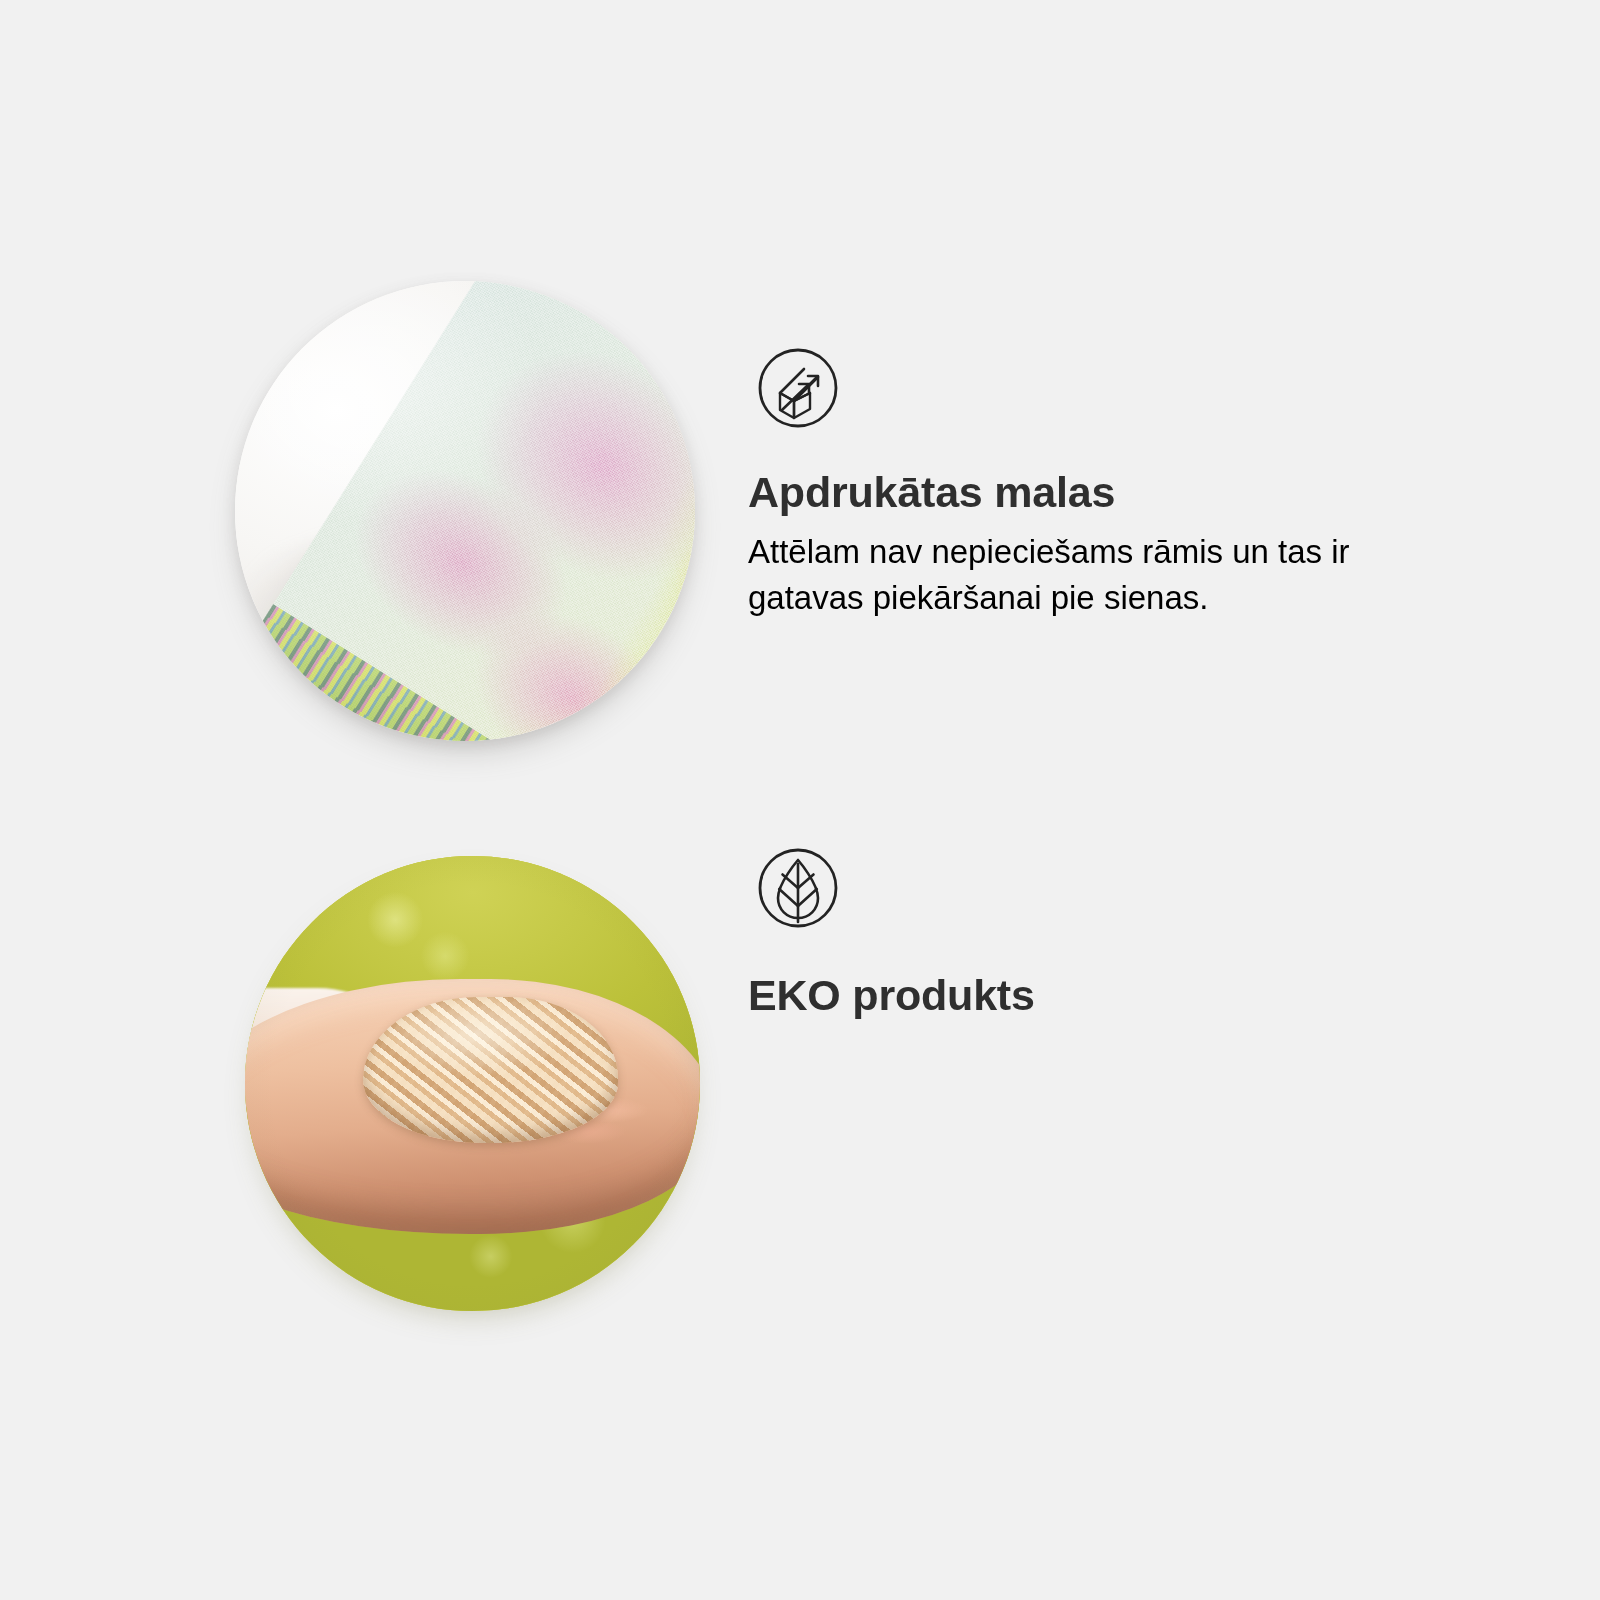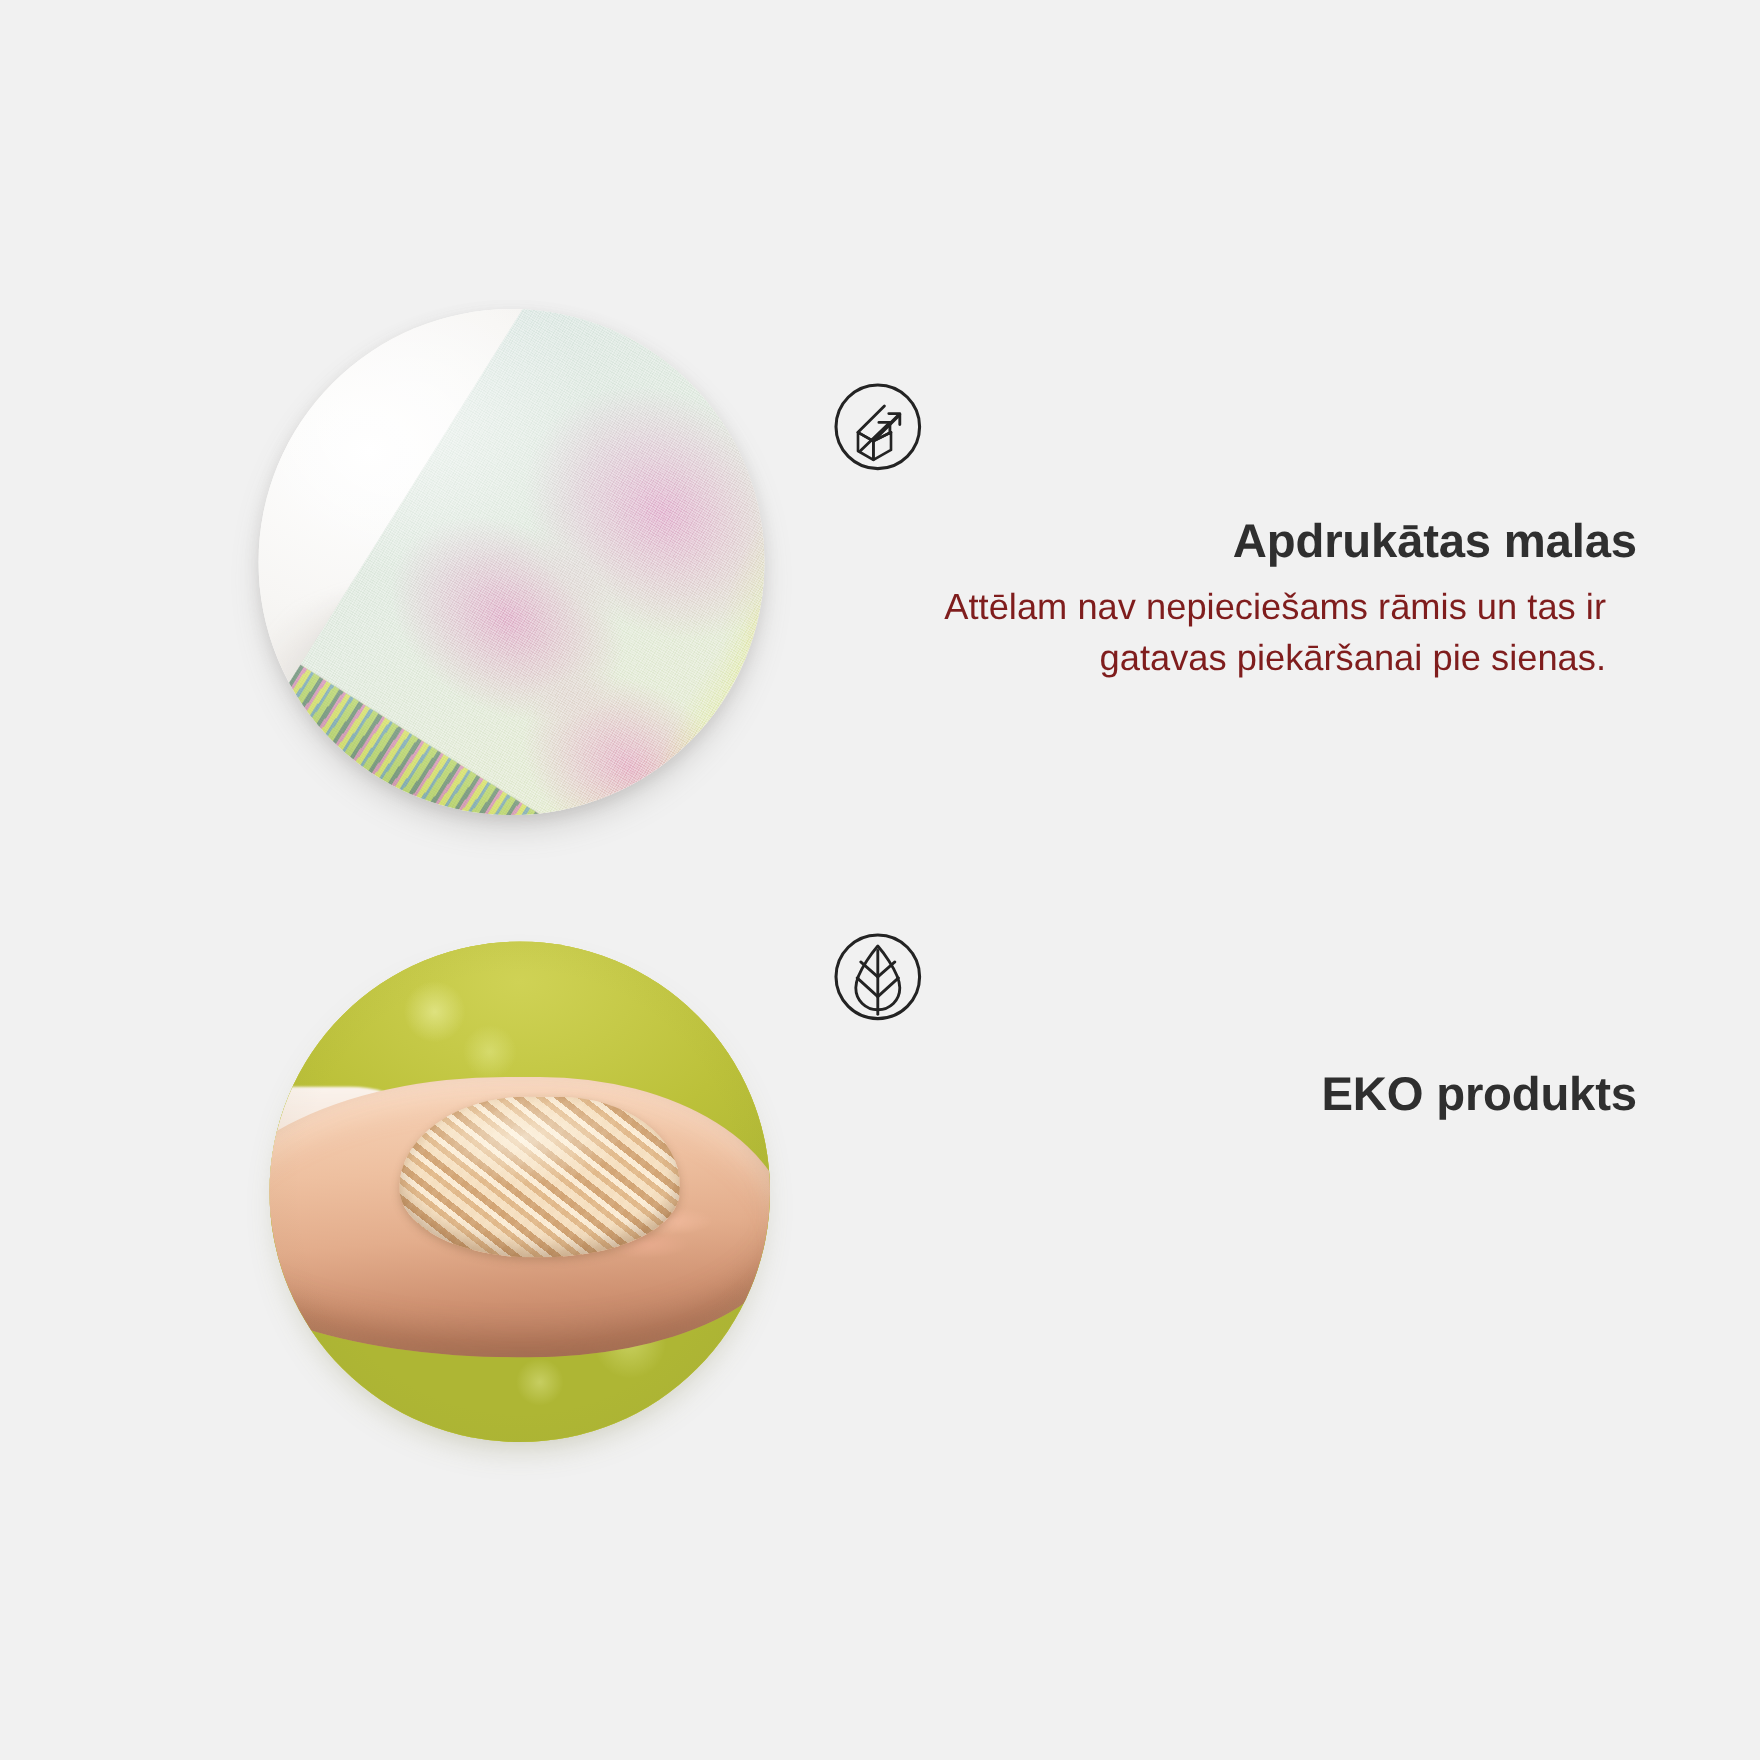--- a/index.html
+++ b/index.html
@@ -12,21 +12,20 @@
     height: 1600px;
     background: #f1f1f1;
     font-family: "Liberation Sans", "DejaVu Sans", sans-serif;
     overflow: hidden;
     position: relative;
   }
 
   .feature-list {
     position: absolute;
     inset: 0;
-    text-align: right;
   }
 
   .feature-row {
     position: absolute;
     left: 0;
     width: 1600px;
   }
 
   #feature-row-0 { top: 250px;  height: 520px; }
   #feature-row-1 { top: 830px;  height: 520px; }
@@ -273,21 +272,21 @@
     letter-spacing: -0.2px;
   }
   #feature-row-0 .feature-title { margin-top: 31px; }
   #feature-row-1 .feature-title { margin-top: 34px; }
 
   .feature-desc {
     margin: 14px 0 0 0;
     font-size: 33px;
     font-weight: 400;
     line-height: 1.37;
-    color: #7f1d1d;
+    color: #000000;
     max-width: 712px;
   }
 </style>
 </head>
 <body>
 
 <div class="feature-list">
 
   <section class="feature-row" id="feature-row-0">
 

